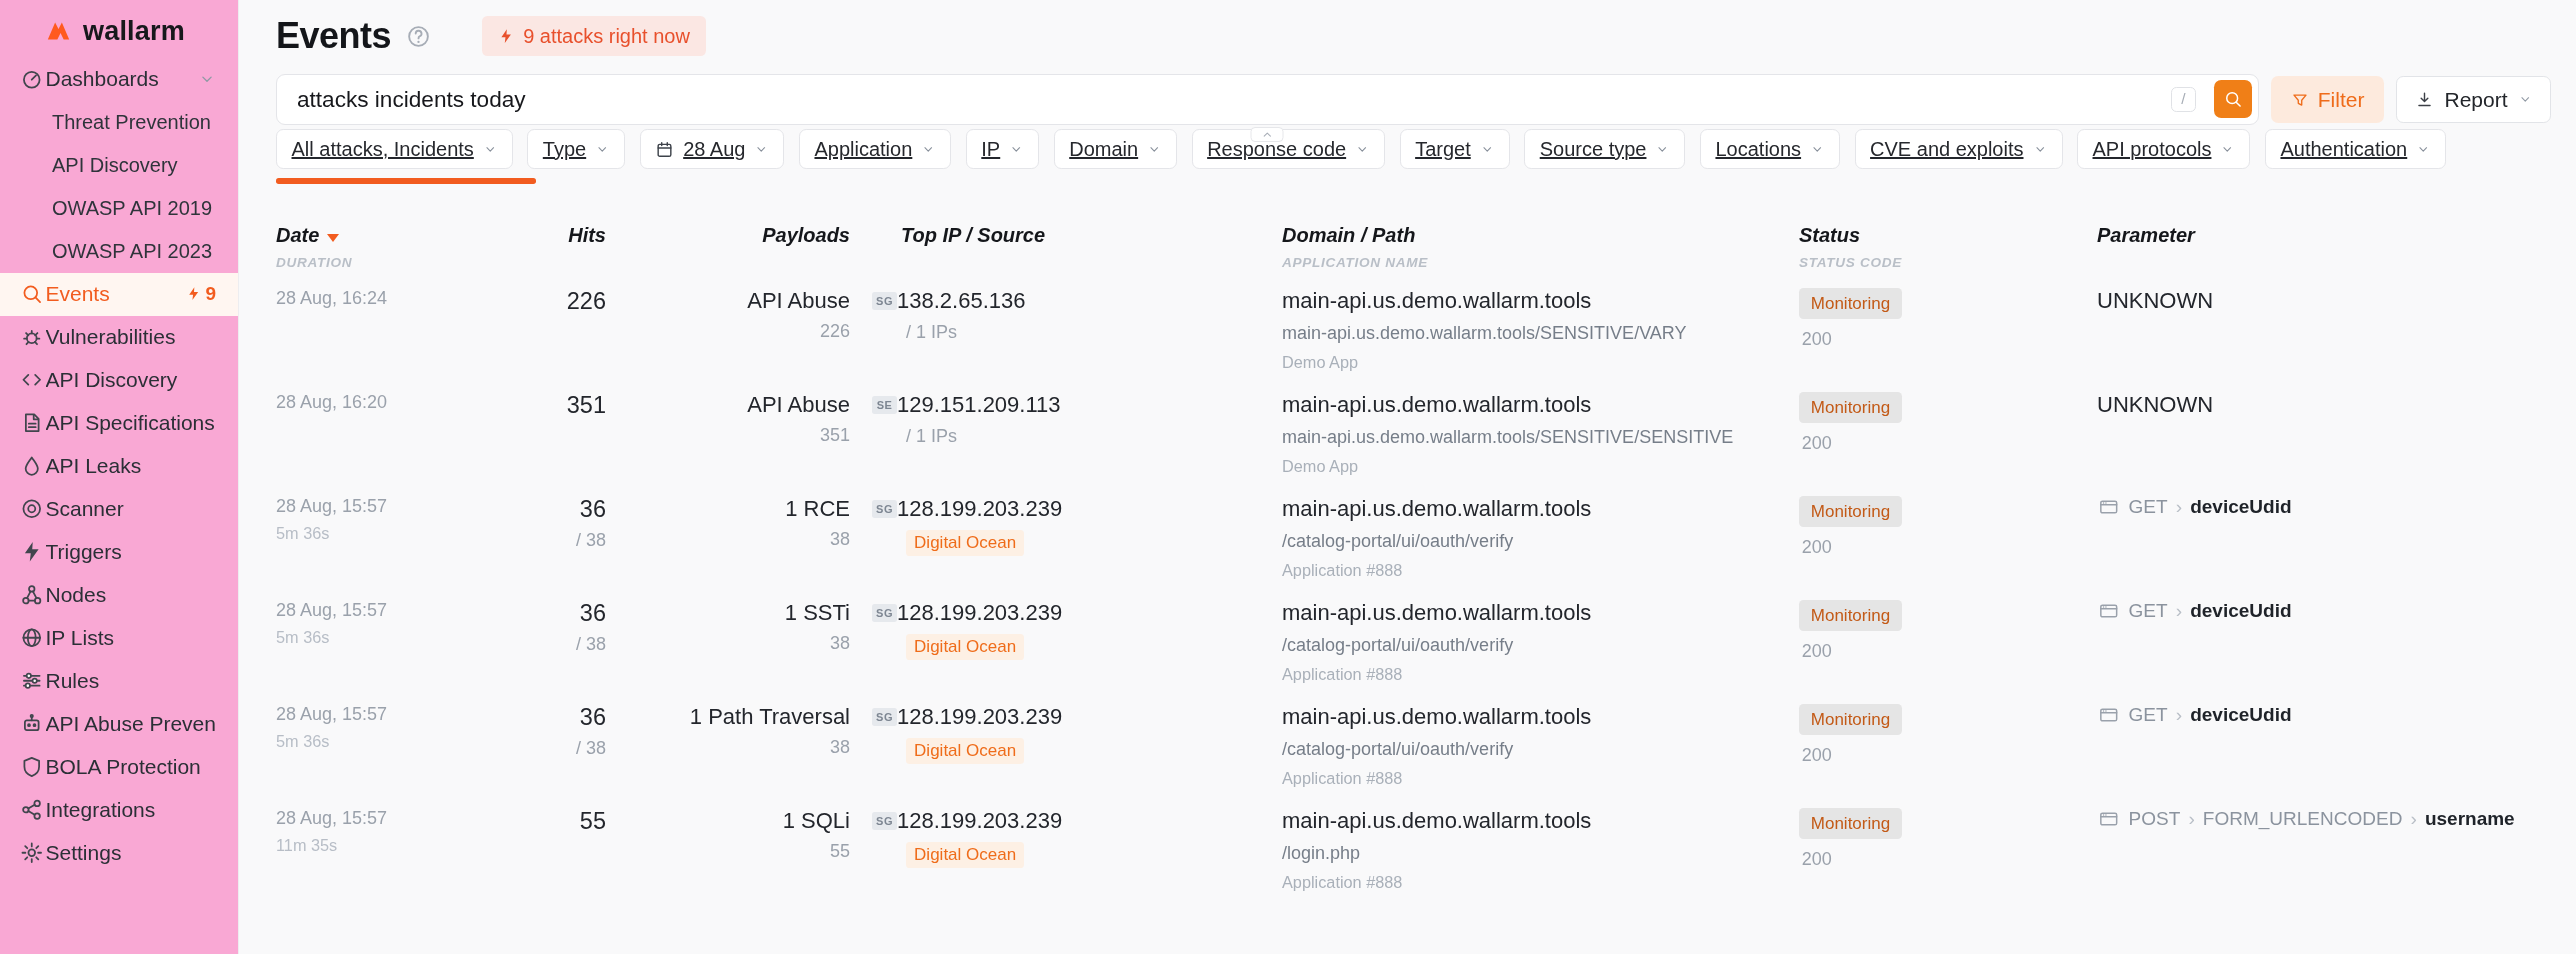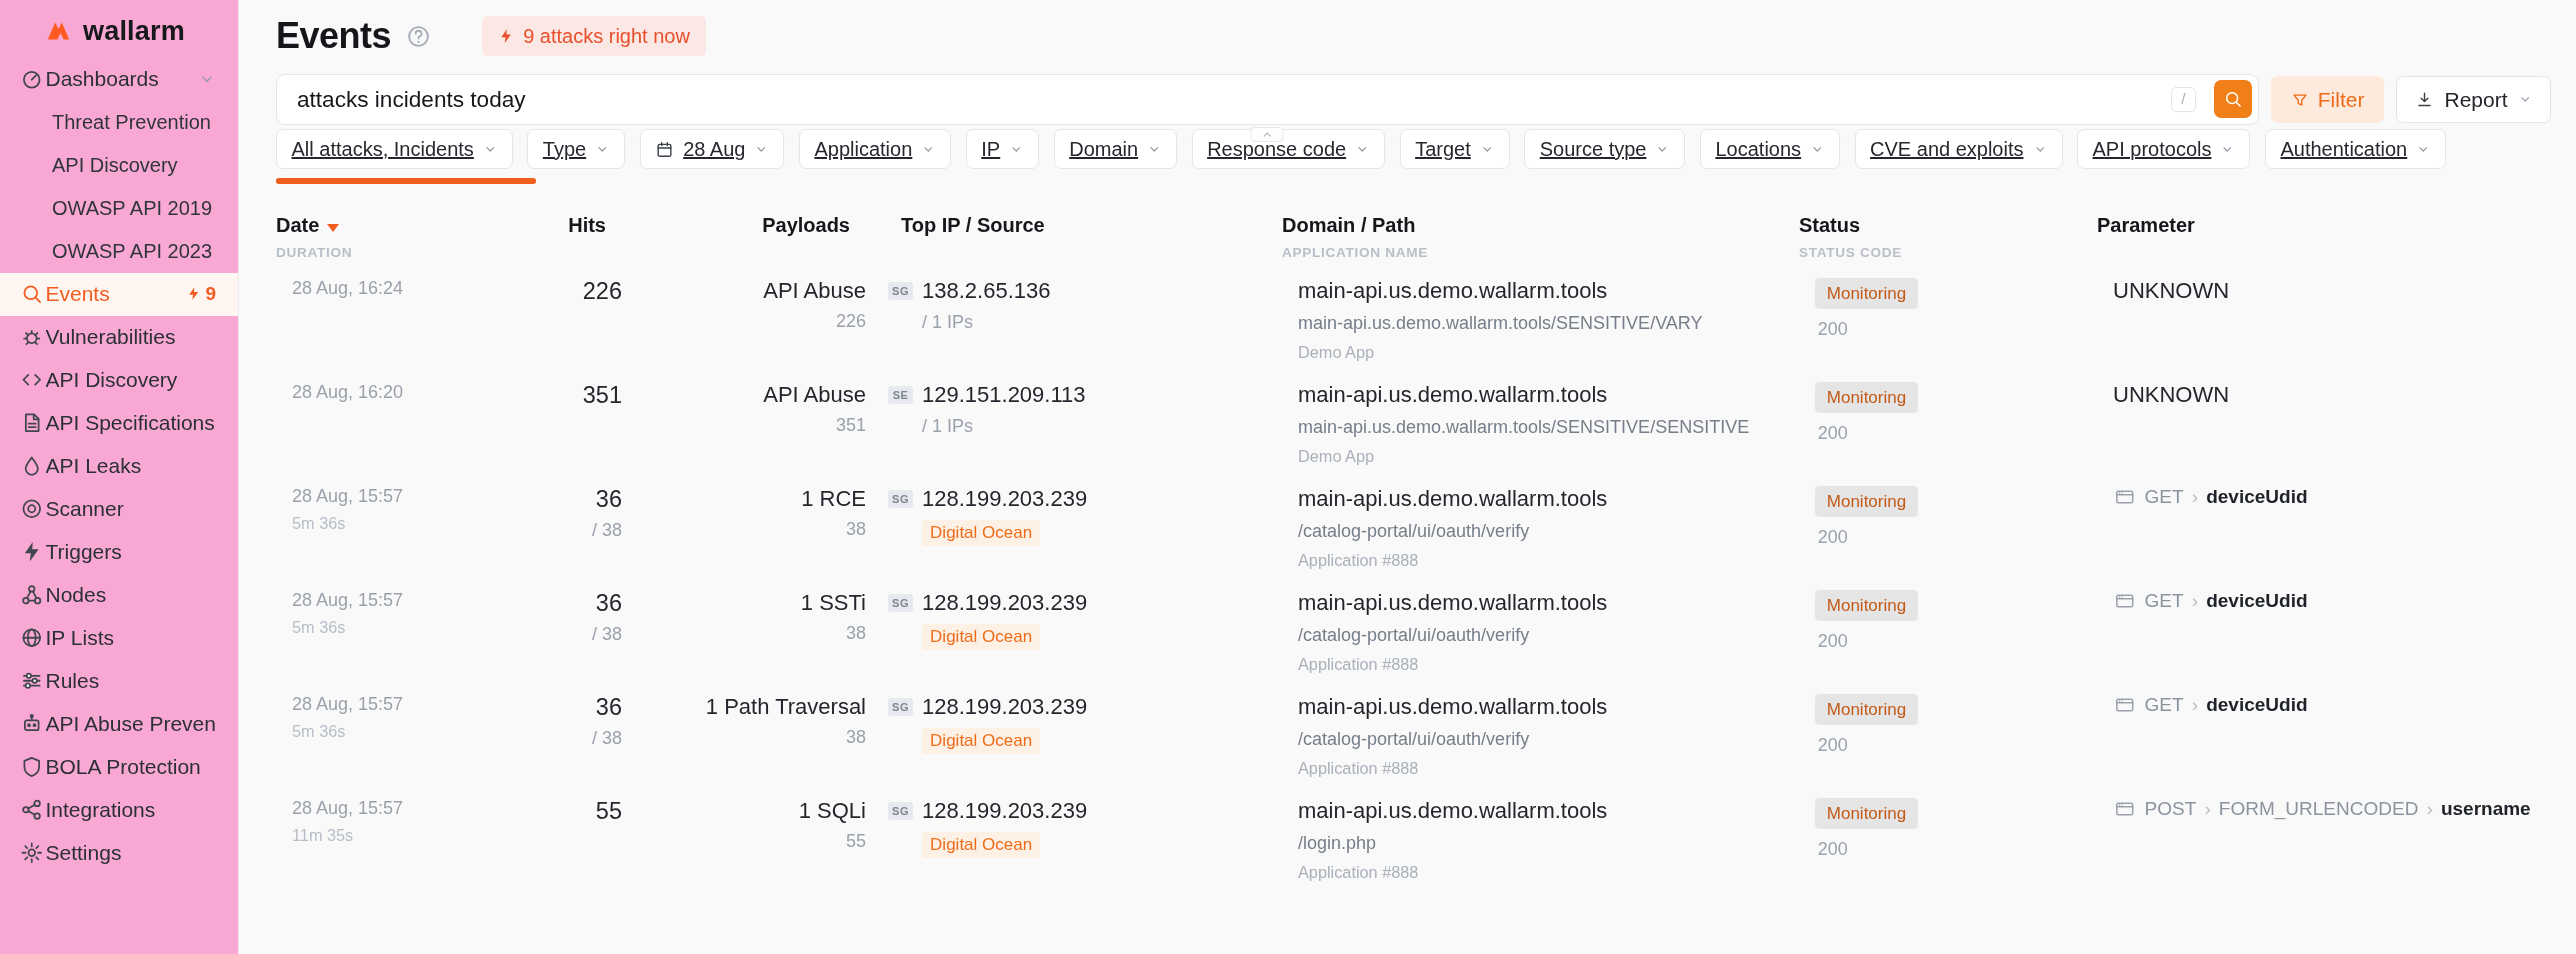--- a/index.html
+++ b/index.html
@@ -54,37 +54,37 @@
   .sum-count { font-size:31px; font-weight:700; color:#f25c1f; }
   .sum-label { font-size:21px; color:#f25c1f; margin-left:9px; font-weight:500; }
   .hits-badge { margin-left:16.3px; background:#4e4c47; color:#ffc08a; font-size:17px; font-weight:600; padding:6.3px 14.5px; border-radius:903px; }
   .sort { margin-left:auto; display:flex; align-items:center; gap:12.7px; font-size:20px; color:#6f7680; }
   .toggle { width:49px; height:27px; border-radius:903px; background:#e8eaee; position:relative; cursor:pointer; }
   .toggle .knob { position:absolute; left:2.7px; top:2.7px; width:22px; height:22px; border-radius:50%; background:#fff; box-shadow:0 0.9px 2.7px rgba(0,0,0,.25); }
   .tab-bar { margin-top:9px; width:260px; height:5.4px; border-radius:2.7px; background:#f25c1f; }
 
   
   .grid { display:grid; grid-template-columns:253px 77px 244px 402px 517px 298px 1fr; }
-  .thead { margin-top:30px; height:52px; }
+  .thead { margin-top:40px; height:52px;font-style:italic; }
   .th { font-size:20px; font-weight:700; color:#15171b; }
   .th .sub { display:block; font-size:13.6px; font-weight:600; color:#b9bfc7; letter-spacing:0.7px; margin-top:8.1px; }
   .ta-r { text-align:right; }
   .pl-ip { padding-left:51px; }
   .pl { padding-left:30px; }
   .sort-caret { display:inline-block; width:0; height:0; border-left:6.3px solid transparent; border-right:6.3px solid transparent; border-top:8.1px solid #f25c1f; margin-left:7.2px; }
   .tbody { margin-top:12.7px; }
-  .trow { height:104px;margin-left:16px; }
+  .trow { height:104px; }
   .d1 { font-size:18px; color:#9aa1ab; }
   .d2 { font-size:16.3px; color:#b7bdc6; margin-top:7.2px; }
   .h1 { font-size:23.5px; color:#23262c; font-weight:500; }
   .h2 { font-size:18px; color:#9aa1ab; margin-top:7.2px; }
   .p1 { font-size:22px; color:#23262c; }
   .p2 { font-size:18px; color:#9aa1ab; margin-top:7.2px; }
   .cell-ip { padding-left:22px; }
-  .ip-line { display:flex; align-items:center; gap:9px; }
+  .ip-line { display:flex; align-items:center; }
   .flag { width:25px; height:18px; border-radius:2.7px; background:#e6e9ed; color:#7d8692; font-size:11px; font-weight:700; display:flex; align-items:center; justify-content:center; letter-spacing:0.5px; flex:none; }
   .ip { font-size:22px; color:#23262c; }
   .ip-sub { margin-top:8.1px; margin-left:34px; font-size:18px; }
   .ip-sub.muted { color:#9aa1ab; }
   .ip-sub.orange { display:inline-block; color:#ef6c1a; font-size:17px; background:#fdf0e4; padding:2.7px 8.1px; border-radius:3.6px; margin-left:34px; }
   .dom1 { font-size:22px; color:#23262c; }
   .dom2 { font-size:18px; color:#767e89; margin-top:9px; }
   .dom3 { font-size:16.3px; color:#a9b0b9; margin-top:9px; }
   .status-badge { display:inline-block; background:#e5e5e5; color:#c35a17; font-size:17px; font-weight:500; padding:5.4px 11.8px; border-radius:4.5px; }
   .code { font-size:18px; color:#9aa1ab; margin-top:10px; padding-left:2.7px; }

